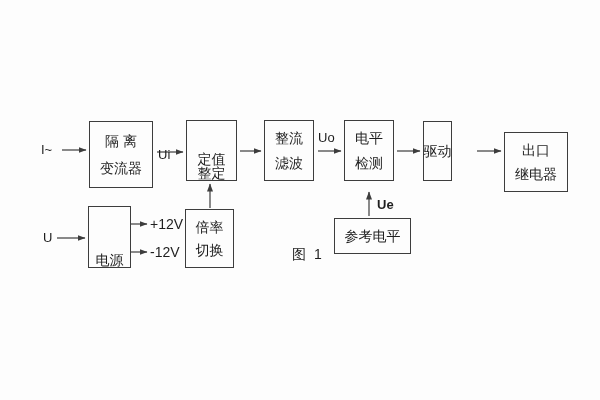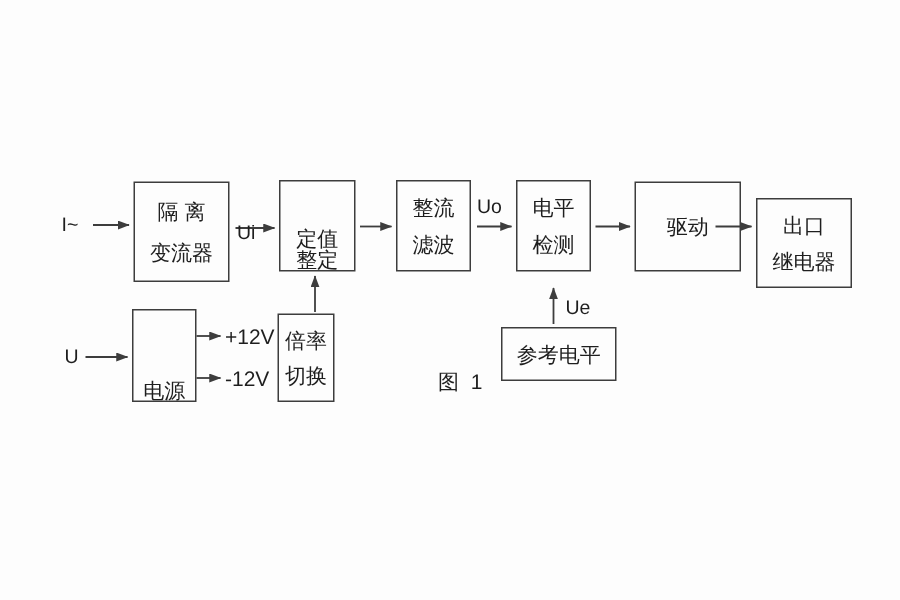--- a/index.html
+++ b/index.html
@@ -83,21 +83,21 @@
     <line x1="131" y1="252" x2="147" y2="252" marker-end="url(#ah)" stroke="#3d3d3d"></line>
     <line x1="210" y1="208" x2="210" y2="184" marker-end="url(#ah)" stroke="#3d3d3d"></line>
     <line x1="369" y1="216" x2="369" y2="192" marker-end="url(#ah)" stroke="#3d3d3d"></line>
   </svg>
 
   <span class="lbl" style="left:41px; top:143px;">I~</span>
   <span class="lbl" style="left:43px; top:231px;">U</span>
 
   <span class="lbl" style="left:158px; top:148px;text-align:center;">Ui</span>
   <span class="lbl" style="left:318px; top:131px;">Uo</span>
-  <span class="lbl" style="left:377px; top:198px;">Ue</span>
+  <span class="lbl" style="left:377px; top:198px;font-weight:bold;">Ue</span>
   <span class="lbl rail" style="left:150px; top:217px;">+12V</span>
   <span class="lbl rail" style="left:150px; top:245px;">-12V</span>
 
   <div class="block" style="left:89px; top:121px; width:64px; height:67px;">
     <span>隔 离</span>
     <span>变流器</span>
   </div>
 
   <div class="block" style="left:186px; top:120px; width:51px; height:61px;justify-content:flex-end;">
     <span>定值</span>
@@ -107,34 +107,34 @@
   <div class="block" style="left:264px; top:120px; width:50px; height:61px;">
     <span>整流</span>
     <span>滤波</span>
   </div>
 
   <div class="block" style="left:344px; top:120px; width:50px; height:61px;">
     <span>电平</span>
     <span>检测</span>
   </div>
 
-  <div class="block single" style="left:423px; top:121px; width:71px; height:60px;">
+  <div class="block single" style="left:423px; top:121px; width:29px; height:60px;">
     <span>驱动</span>
   </div>
 
   <div class="block" style="left:504px; top:132px; width:64px; height:60px;">
     <span>出口</span>
     <span>继电器</span>
   </div>
 
   <div class="block single" style="left:88px; top:206px; width:43px; height:62px;justify-content:flex-end;">
     <span>电源</span>
   </div>
 
-  <div class="block" style="left:185px; top:209px; width:38px; height:59px;">
+  <div class="block" style="left:185px; top:209px; width:49px; height:59px;">
     <span>倍率</span>
     <span>切换</span>
   </div>
 
   <div class="block single" style="left:334px; top:218px; width:77px; height:36px;">
     <span>参考电平</span>
   </div>
 
   <span class="caption" style="left:292px; top:246px;">图 1</span>
 

